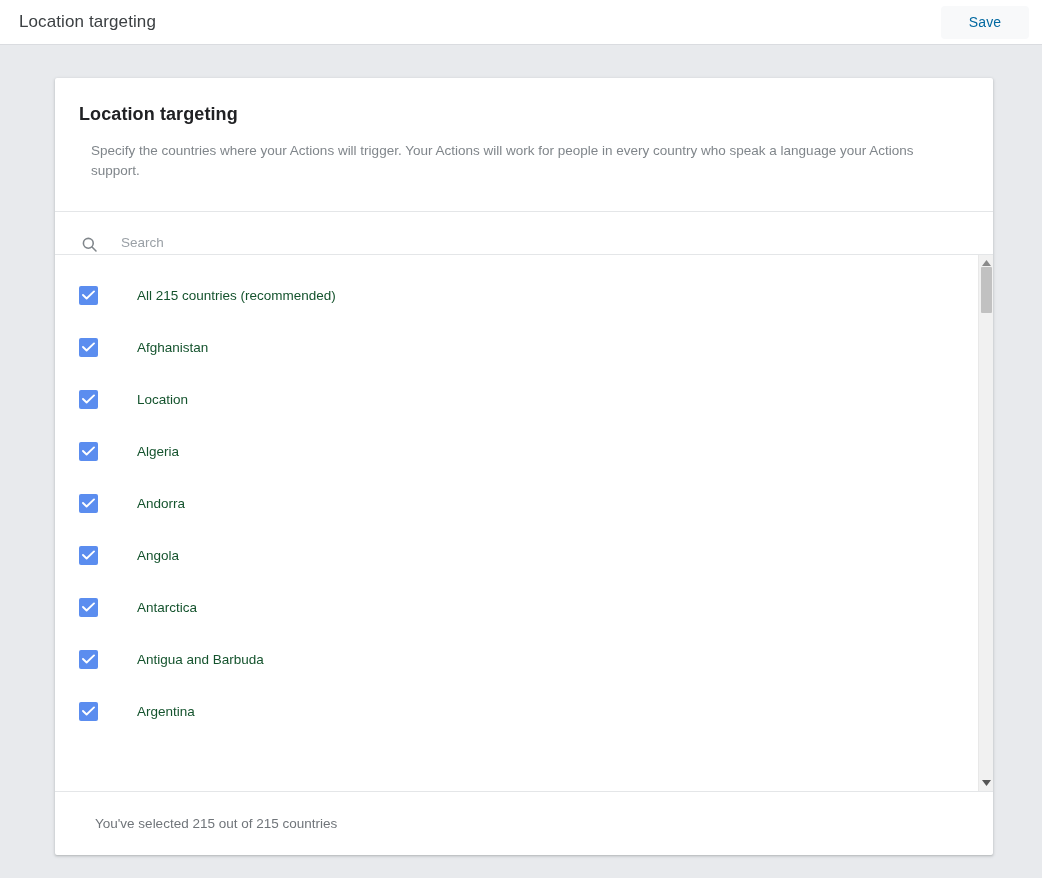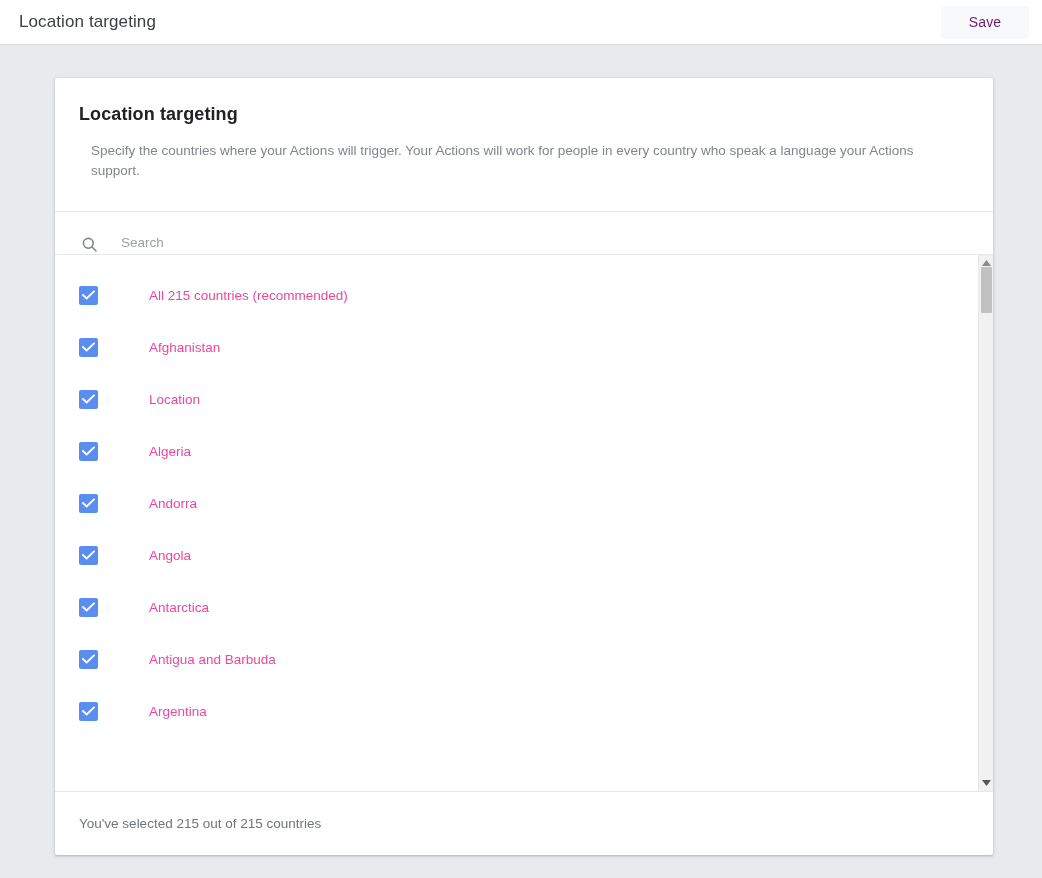--- a/index.html
+++ b/index.html
@@ -35,21 +35,21 @@
     letter-spacing: .1px;
     white-space: nowrap;
   }
   .save-button {
     margin-right: 13px;
     width: 88px;
     height: 33px;
     background: #f8f9fa;
     border: none;
     border-radius: 4px;
-    color: #701a75;
+    color: #0369a1;
     font-size: 14px;
     font-family: "Liberation Sans", sans-serif;
     letter-spacing: .2px;
     cursor: default;
     display: flex;
     align-items: center;
     justify-content: center;
   }
 
   
@@ -143,23 +143,23 @@
     height: 19px;
     border-radius: 2px;
     background: #5b8def;
     flex: 0 0 19px;
     display: flex;
     align-items: center;
     justify-content: center;
   }
   .cb svg { display: block; }
   .item-label {
-    margin-left: 51px;
+    margin-left: 39px;
     font-size: 13.5px;
-    color: #ec4899;
+    color: #14532d;
     white-space: nowrap;
   }
 
   
   .scrollbar {
     position: absolute;
     top: 0;
     right: 0;
     width: 15px;
     height: 100%;
@@ -187,21 +187,21 @@
     border-radius: 1px;
   }
 
   
   .card-foot {
     height: 64px;
     min-height: 64px;
     border-top: 1px solid #e4e6e8;
     display: flex;
     align-items: center;
-    padding-left: 24px;
+    padding-left: 40px;
   }
   .foot-text {
     font-size: 13.5px;
     color: #70757a;
   }
 </style>
 </head>
 <body>
 
 <div class="appbar">

